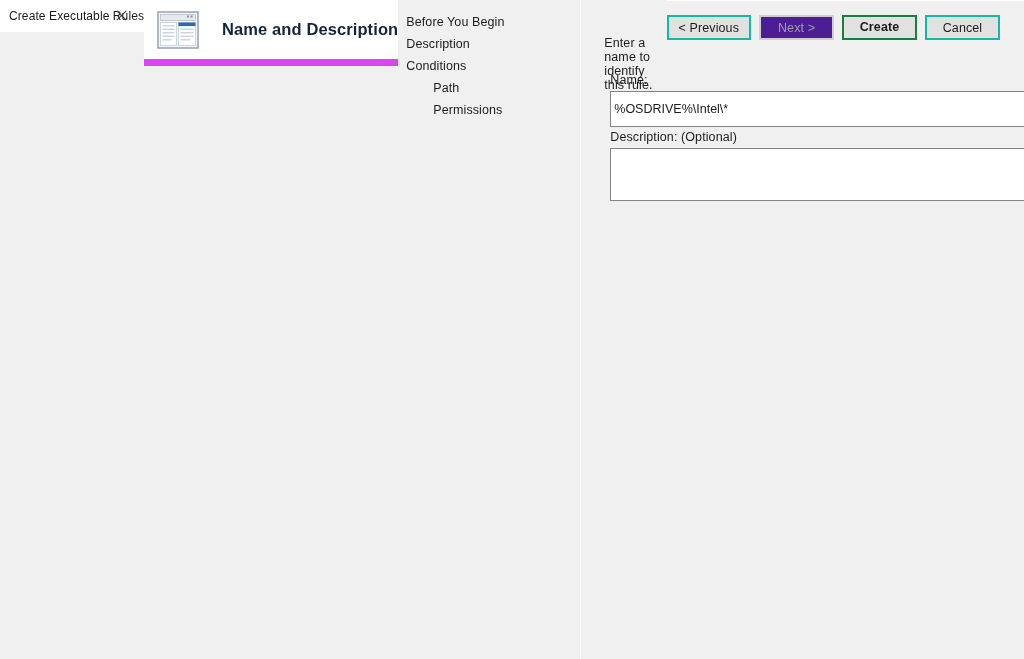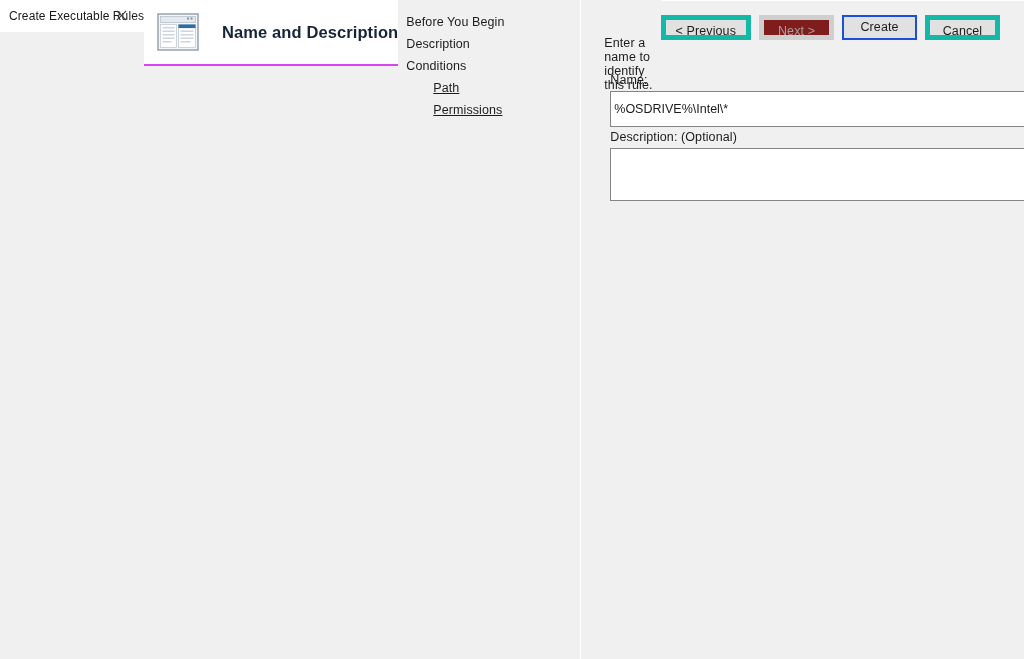--- a/index.html
+++ b/index.html
@@ -48,21 +48,21 @@
     justify-content: center;
     cursor: default;
   }
   .titlebar-close svg { display: block; }
 
   
   .header {
     height: 66px;
     min-height: 66px;
     background: #ffffff;
-    border-bottom: 2px solid #d946ef;
+    border-bottom: 7px solid #d946ef;
     display: flex;
     align-items: center;
     padding-left: 8px;
     flex: 0 0 auto;
   }
   .header-icon {
     width: 48px; height: 44px;
     margin-right: 20px;
     margin-left: 2px;
     flex: 0 0 auto;
@@ -94,21 +94,21 @@
   .nav-item {
     height: 22px;
     line-height: 22px;
     font-size: 12.5px;
     color: #1c1c1c;
     padding-left: 8px;
     white-space: nowrap;
     cursor: default;
     letter-spacing: .1px;
   }
-  .nav-item.indent { padding-left: 35px; text-decoration: underline; }
+  .nav-item.indent { padding-left: 35px; }
   .nav-item.selected {
     background: #0078d7;
     color: #ffffff;
     width: 182px;
   }
 
   
   .content {
     flex: 1 1 auto;
     position: relative;
@@ -196,38 +196,39 @@
     justify-content: flex-end;
     padding-right: 24px;
     gap: 8px;
     flex: 0 0 auto;
   }
   .btn {
     min-width: 75px;
     height: 25px;
     padding: 0 10px;
     background: #e1e1e1;
-    border: 5px solid #14b8a6;
+    border: 2px solid #14b8a6;
     font-family: "Liberation Sans", sans-serif;
     font-size: 12.5px;
     color: #1c1c1c;
     cursor: default;
     line-height: 23px;
     text-align: center;
     letter-spacing: .1px;
     white-space: nowrap;
   }
   .btn.disabled {
     color: #a0a0a0;
-    background: #7f1d1d;
+    background: #4c1d95;
     border-color: #cfcfcf;
   }
   .btn.default {
-    border: 2px solid #1d4ed8;
+    border: 2px solid #15803d;
     line-height: 21px;
+    font-weight: bold;
   }
 </style>
 </head>
 <body>
 
 <div id="wizard">
 
   <div class="titlebar">
     <div class="titlebar-text">Create Executable Rules</div>
     <div class="titlebar-close">

